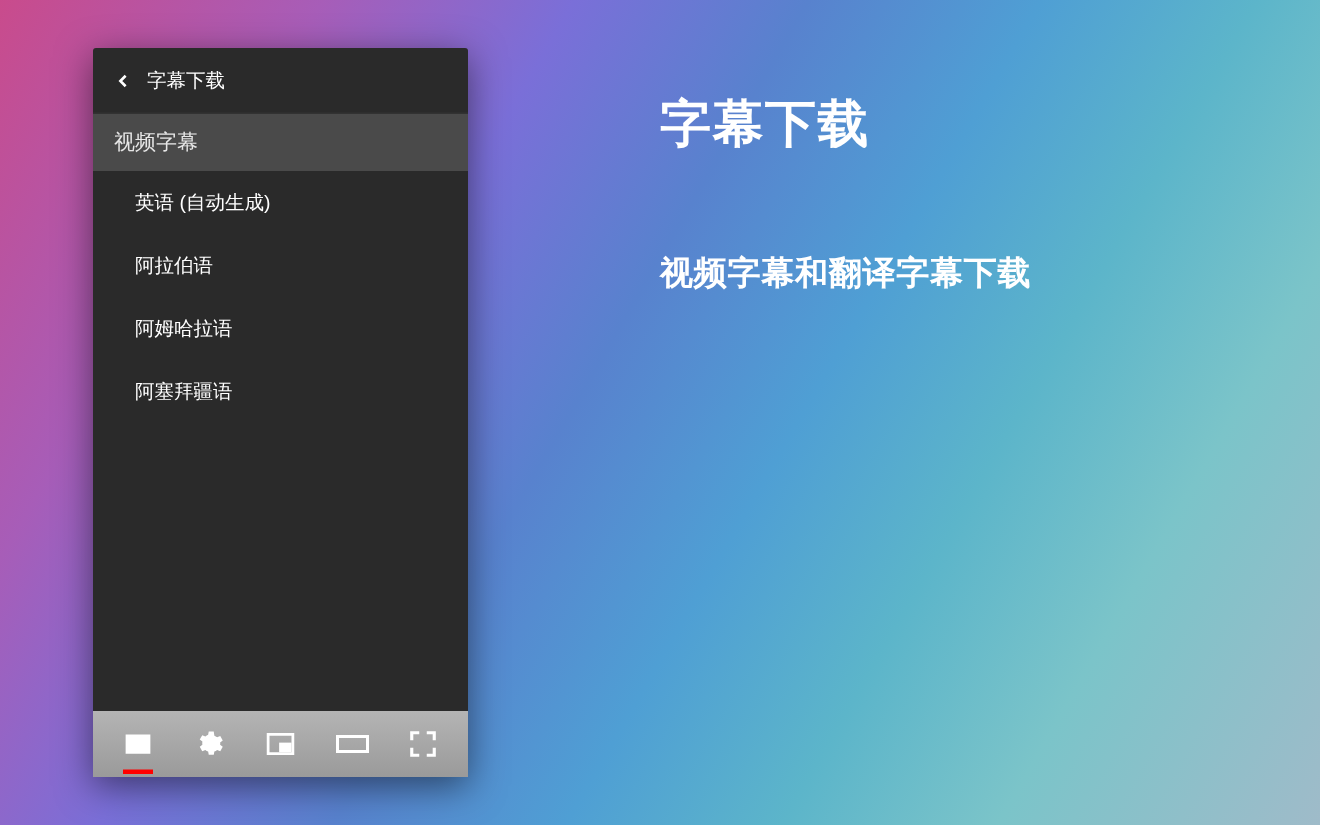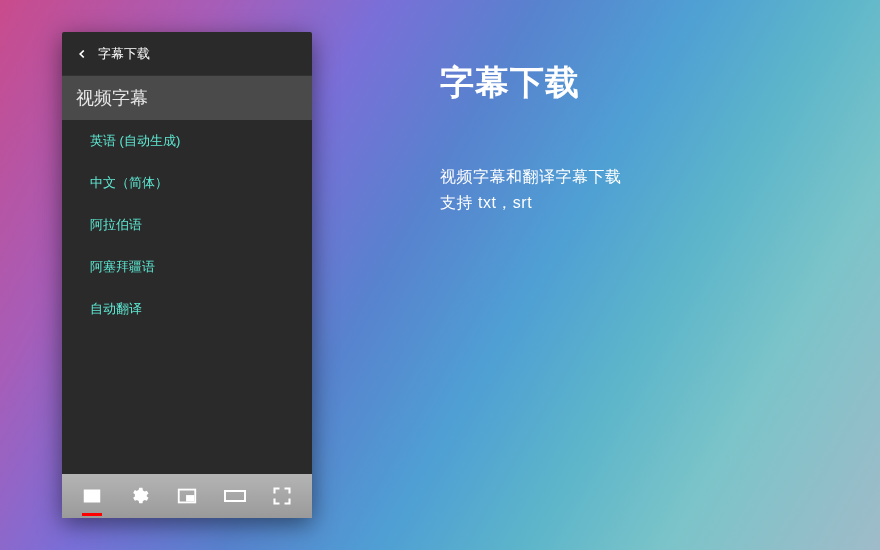--- a/index.html
+++ b/index.html
@@ -52,25 +52,25 @@
     font-weight: 500;
     margin-left: 2px;
   }
   .panel-body {
     flex: 1;
     overflow: hidden;
   }
   .section-header {
     background: #4a4a4a;
     color: #e6e6e6;
-    font-size: 18px;
+    font-size: 14px;
     padding: 10px 14px;
   }
   .menu-item {
-    color: #5eead4;
+    color: #ffffff;
     font-size: 13px;
     padding: 12px 14px 12px 28px;
   }
   .controls-bar {
     height: 44px;
     background: linear-gradient(to bottom, #b4b4b4, #9a9a9a);
     display: flex;
     align-items: center;
     justify-content: space-around;
     padding: 0 6px;
@@ -100,22 +100,22 @@
     right: 40px;
     color: #fff;
   }
   .promo-title {
     font-size: 34px;
     font-weight: 700;
     margin-bottom: 58px;
     letter-spacing: 1px;
   }
   .promo-text {
-    font-size: 16px;
-    font-weight: 400;
+    font-size: 22px;
+    font-weight: 700;
     line-height: 1.65;
     letter-spacing: 0.5px;
   }
 </style>
 </head>
 <body>
 
 <div class="panel">
   <div class="panel-header">
     <span class="back-chevron">
@@ -123,24 +123,23 @@
           <polyline points="15 18 9 12 15 6"></polyline>
         </svg>
     </span>
     <span class="panel-title">字幕下载</span>
   </div>
 
   <div class="panel-body">
     <div class="section-header">视频字幕</div>
     <div class="menu-item">英语 (自动生成)</div>
 
-    <div class="menu-item">中文（简体）</div>
     <div class="menu-item">阿拉伯语</div>
+    <div class="menu-item">阿姆哈拉语</div>
     <div class="menu-item">阿塞拜疆语</div>
-    <div class="menu-item">自动翻译</div>
   </div>
 
   <div class="controls-bar">
     <span class="ctrl active">
       <svg width="22" height="22" viewBox="0 0 24 24" fill="currentColor">
           <path d="M3 5h18v14H3V5zm2 9h4v2H5v-2zm6 0h8v2h-8v-2z"></path>
         </svg>
     </span>
     <span class="ctrl">
       <svg width="20" height="20" viewBox="0 0 24 24" fill="currentColor">
@@ -163,15 +162,14 @@
           <path d="M3 9V3h6M21 9V3h-6M3 15v6h6M21 15v6h-6"></path>
         </svg>
     </span>
   </div>
 </div>
 
 <div class="promo">
   <div class="promo-title">字幕下载</div>
   <div class="promo-text">
     <div>视频字幕和翻译字幕下载</div>
-    <div>支持 txt，srt</div>
   </div>
 </div>
 
 </body></html>

